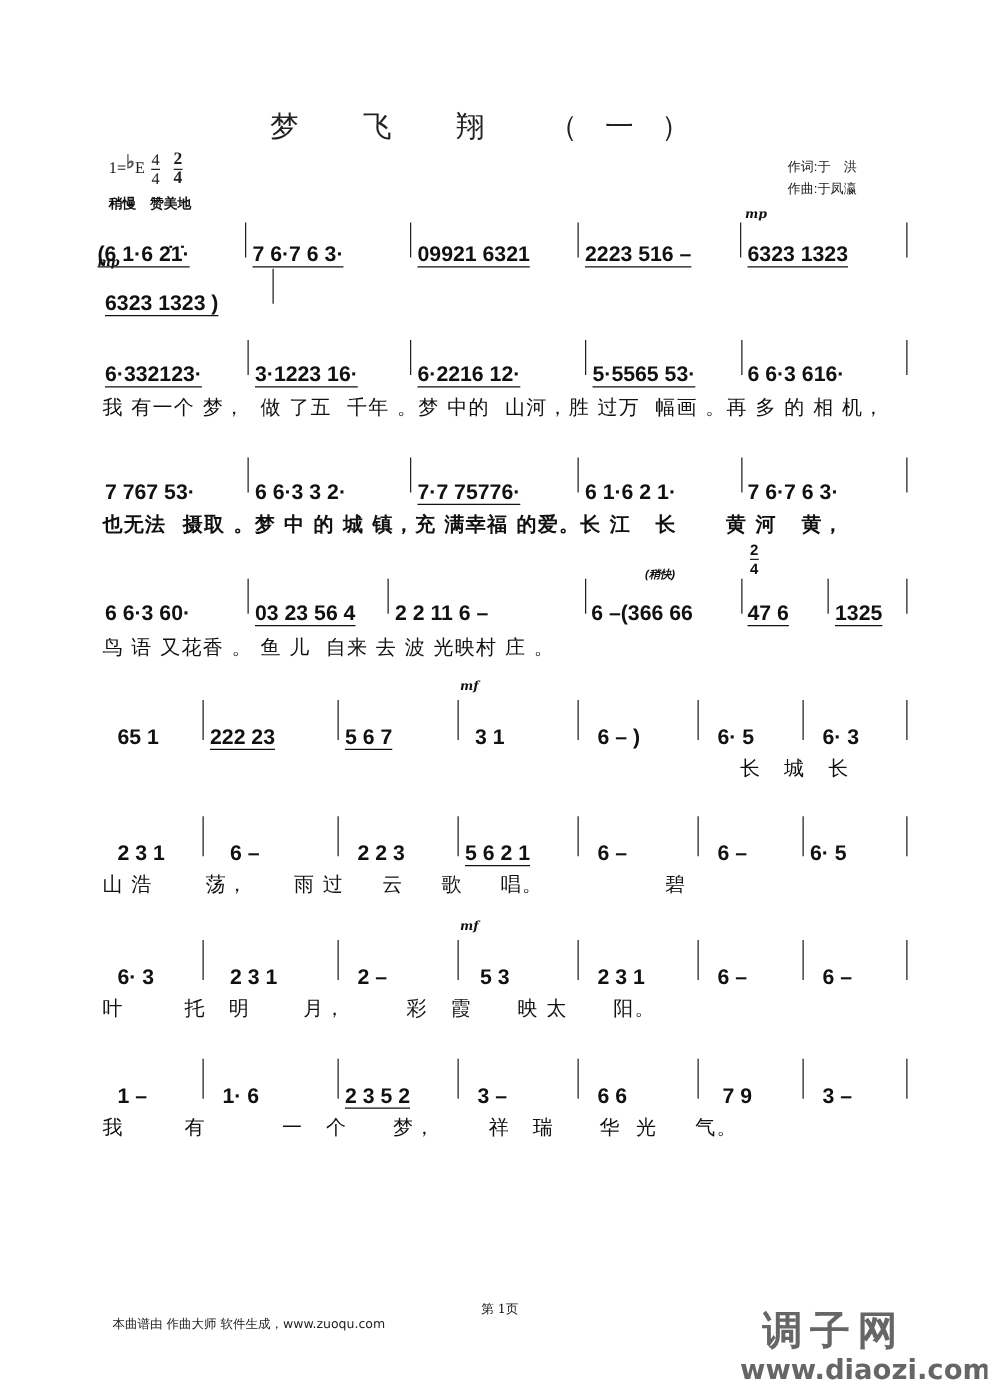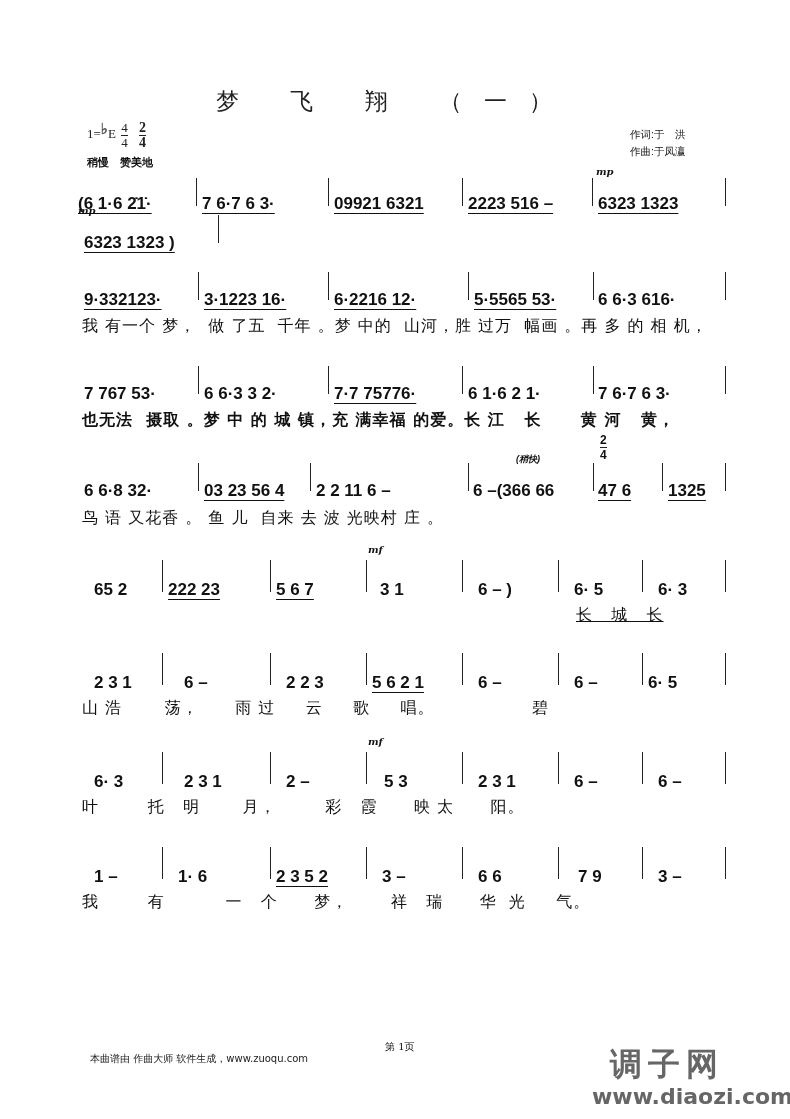--- a/index.html
+++ b/index.html
@@ -55,21 +55,21 @@
   <span class="seg ul" style="left:520px">6323  1323</span>
   <span class="bar" style="left:647px;top:-2px;height:28px"></span>
 </div>
 <div class="abs row" style="top:219px;">
   <span class="dyn" style="left:0;top:-14px">mp</span>
   <span class="seg ul" style="left:6px">6323  1323 )</span>
   <span class="bar" style="left:140px;top:-4px;height:28px"></span>
 </div>
 
 <div class="abs row" style="top:276px;">
-  <span class="seg ul" style="left:6px">9·332123·</span>
+  <span class="seg ul" style="left:6px">6·332123·</span>
   <span class="bar" style="left:120px;top:-4px;height:28px"></span>
   <span class="seg ul" style="left:126px">3·1223  16·</span>
   <span class="bar" style="left:250px;top:-4px;height:28px"></span>
   <span class="seg ul" style="left:256px">6·2216  12·</span>
   <span class="bar" style="left:390px;top:-4px;height:28px"></span>
   <span class="seg ul" style="left:396px">5·5565  53·</span>
   <span class="bar" style="left:515px;top:-4px;height:28px"></span>
   <span class="seg" style="left:520px">6  6·3  616·</span>
   <span class="bar" style="left:647px;top:-4px;height:28px"></span>
 </div>
@@ -83,58 +83,58 @@
   <span class="seg ul" style="left:256px">7·7  75776·</span>
   <span class="bar" style="left:384px;top:-4px;height:28px"></span>
   <span class="seg" style="left:390px">6  1·6  2  1·</span>
   <span class="bar" style="left:515px;top:-4px;height:28px"></span>
   <span class="seg" style="left:520px">7  6·7  6  3·</span>
   <span class="bar" style="left:647px;top:-4px;height:28px"></span>
 </div>
 <div class="abs lyr" style="top:410px;font-weight:bold;">也无法  摄取 。梦 中 的 城 镇，充 满幸福 的爱。长 江   长      黄 河   黄，</div>
 
 <div class="abs row" style="top:467px;">
-  <span class="seg" style="left:6px">6  6·8  32·</span>
+  <span class="seg" style="left:6px">6  6·3  60·</span>
   <span class="bar" style="left:120px;top:-4px;height:28px"></span>
   <span class="seg ul" style="left:126px">03  23  56  4</span>
   <span class="bar" style="left:232px;top:-4px;height:28px"></span>
   <span class="seg" style="left:238px">2  2  11  6 –</span>
   <span class="bar" style="left:390px;top:-4px;height:28px"></span>
   <span class="small" style="left:438px;top:-14px">(稍快)</span>
   <span class="seg" style="left:395px">6 –(366  66</span>
   <span class="bar" style="left:515px;top:-4px;height:28px"></span>
   <span class="frac b" style="position:absolute;left:514px;top:-34px;font-size:12px">
       <span class="n">2</span>
       <span>4</span>
     </span>
   <span class="seg ul" style="left:520px">47  6</span>
   <span class="bar" style="left:584px;top:-4px;height:28px"></span>
   <span class="seg ul" style="left:590px">1325</span>
   <span class="bar" style="left:647px;top:-4px;height:28px"></span>
 </div>
 <div class="abs lyr" style="top:508px;">鸟 语 又花香 。 鱼 儿  自来 去 波 光映村 庄 。</div>
 
 <div class="abs row" style="top:566px;">
-  <span class="seg" style="left:16px">65  2</span>
+  <span class="seg" style="left:16px">65  1</span>
   <span class="bar" style="left:84px;top:-6px;height:32px"></span>
   <span class="seg ul" style="left:90px">222  23</span>
   <span class="bar" style="left:192px;top:-6px;height:32px"></span>
   <span class="seg ul" style="left:198px">5  6  7</span>
   <span class="bar" style="left:288px;top:-6px;height:32px"></span>
   <span class="dyn" style="left:290px;top:-22px">mf</span>
   <span class="seg" style="left:302px">3  1</span>
   <span class="bar" style="left:384px;top:-6px;height:32px"></span>
   <span class="seg" style="left:400px">6 – )</span>
   <span class="bar" style="left:480px;top:-6px;height:32px"></span>
   <span class="seg" style="left:496px">6·  5</span>
   <span class="bar" style="left:564px;top:-6px;height:32px"></span>
   <span class="seg" style="left:580px">6·  3</span>
   <span class="bar" style="left:647px;top:-6px;height:32px"></span>
 </div>
-<div class="abs lyr" style="top:605px;left:576px;text-decoration:underline;">长   城   长</div>
+<div class="abs lyr" style="top:605px;left:592px;">长   城   长</div>
 
 <div class="abs row" style="top:659px;">
   <span class="seg" style="left:16px">2  3  1</span>
   <span class="bar" style="left:84px;top:-6px;height:32px"></span>
   <span class="seg" style="left:106px">6 –</span>
   <span class="bar" style="left:192px;top:-6px;height:32px"></span>
   <span class="seg" style="left:208px">2  2  3</span>
   <span class="bar" style="left:288px;top:-6px;height:32px"></span>
   <span class="seg ul" style="left:294px">5  6  2  1</span>
   <span class="bar" style="left:384px;top:-6px;height:32px"></span>

